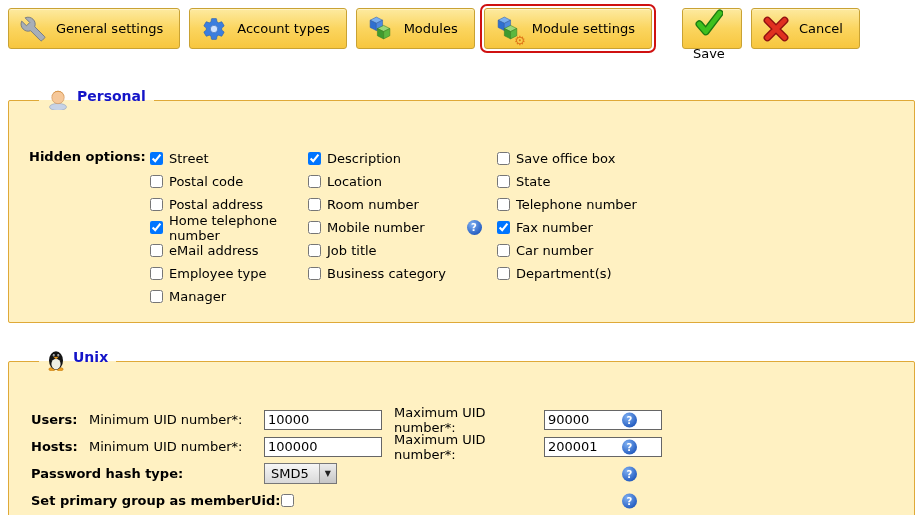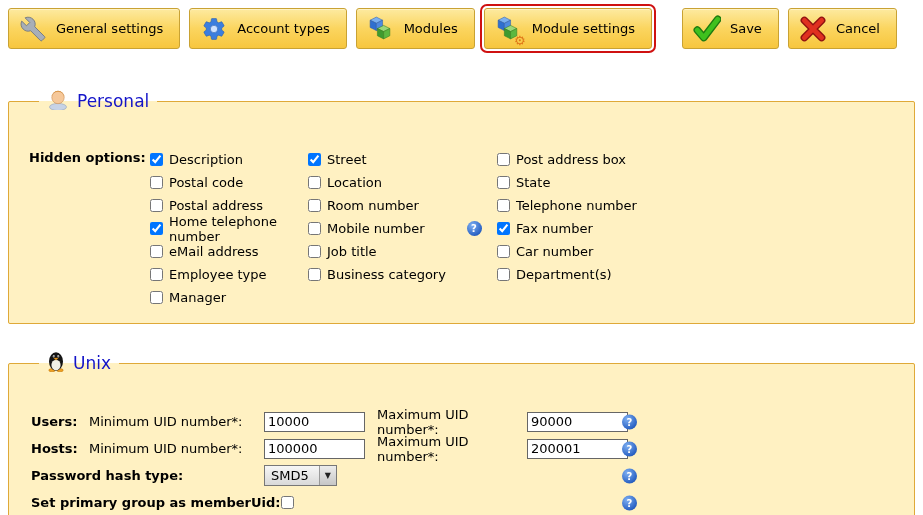--- a/index.html
+++ b/index.html
@@ -16,54 +16,54 @@
   .toolbar { display:flex; align-items:flex-start; padding:8px 8px 0 8px; height:58px; }
   .tb-btn {
     display:flex; align-items:center; gap:9px;
     height:41px; padding:0 16px 0 10px; margin-right:9px;
     background:linear-gradient(180deg,#fdeaa0 0%,#fbd55f 50%,#f7c63e 100%);
     border:1px solid #c9a233; border-radius:3px;
     font-family:inherit; font-size:13px; color:#000; cursor:pointer;
     box-shadow: inset 0 1px 0 #fff3c4;
   }
   .tb-btn.selected { outline:2px solid #cf1111; outline-offset:2px; }
-  .tb-btn.save-gap { margin-left:21px; }
+  .tb-btn.save-gap { margin-left:21px;flex-direction:column; }
   .tb-icon { width:28px; height:28px; display:flex; align-items:center; justify-content:center; position:relative; }
   .mini-gear { position:absolute; right:-3px; bottom:-4px; font-size:13px; line-height:1; color:#e07818; }
 
   
   fieldset.section {
     margin:0 8px; padding:24px 20px 14px 20px;
     background:#fff1c2;
     border:1px solid #dfa938; border-radius:2px;
   }
   fieldset.personal { margin-top:30px; }
   fieldset.unix { margin-top:26px; }
   legend {
-    display:flex; align-items:center; gap:8px;
+    display:flex; gap:8px;
     padding:0 8px; margin-left:10px;
-    font-weight:normal; color:#1414c8; font-size:17px;
+    font-weight:bold; color:#1414c8; font-size:14px;
   }
 
   
   .personal-body { display:flex; padding-top:10px; }
   .hidden-options-label { width:121px; font-weight:bold; padding-top:2px; }
   .options-grid { display:grid; grid-template-columns:158px 189px 214px; grid-auto-rows:23px; }
   .opt { display:flex; align-items:center; }
   .opt input[type=checkbox] { width:13px; height:13px; margin:0 6px 0 0; }
 
   
   .unix-body { padding-top:8px; }
   .unix-row { position:relative; display:flex; align-items:center; height:27px; padding-left:2px; }
   .u-name { display:inline-block; width:58px; font-weight:bold; }
   .u-name-wide { display:inline-block; min-width:233px; font-weight:bold; white-space:nowrap; }
   .u-min { display:inline-block; width:175px; }
   .u-max { display:inline-block; width:150px; }
   .u-input {
-    width:101px; height:20px; margin-right:12px;
+    width:118px; height:20px; margin-right:12px;
     border:1px solid #666; background:#fff;
     font-family:inherit; font-size:13px; padding:0 3px;
   }
   .unix-row input[type=checkbox] { width:13px; height:13px; margin:0; }
 
   .row-help { position:absolute; left:593px; top:50%; transform:translateY(-50%); }
 
   
   .help-icon {
     display:inline-flex; align-items:center; justify-content:center;
@@ -172,29 +172,29 @@
     </span>
     <span>Personal</span>
   </legend>
 
   <div class="personal-body">
     <div class="hidden-options-label">Hidden options:</div>
 
     <div class="options-grid">
       <label class="opt">
         <input type="checkbox" checked="" style="">
+        <span>Street</span>
+      </label>
+      <label class="opt">
+        <input type="checkbox" checked="" style="">
         <span>Description</span>
       </label>
       <label class="opt">
-        <input type="checkbox" checked="" style="">
-        <span>Street</span>
-      </label>
-      <label class="opt">
-        <input type="checkbox" style="">
-        <span>Post address box</span>
+        <input type="checkbox" style="">
+        <span>Save office box</span>
       </label>
 
       <label class="opt">
         <input type="checkbox" style="">
         <span>Postal code</span>
       </label>
       <label class="opt">
         <input type="checkbox" style="">
         <span>Location</span>
       </label>

